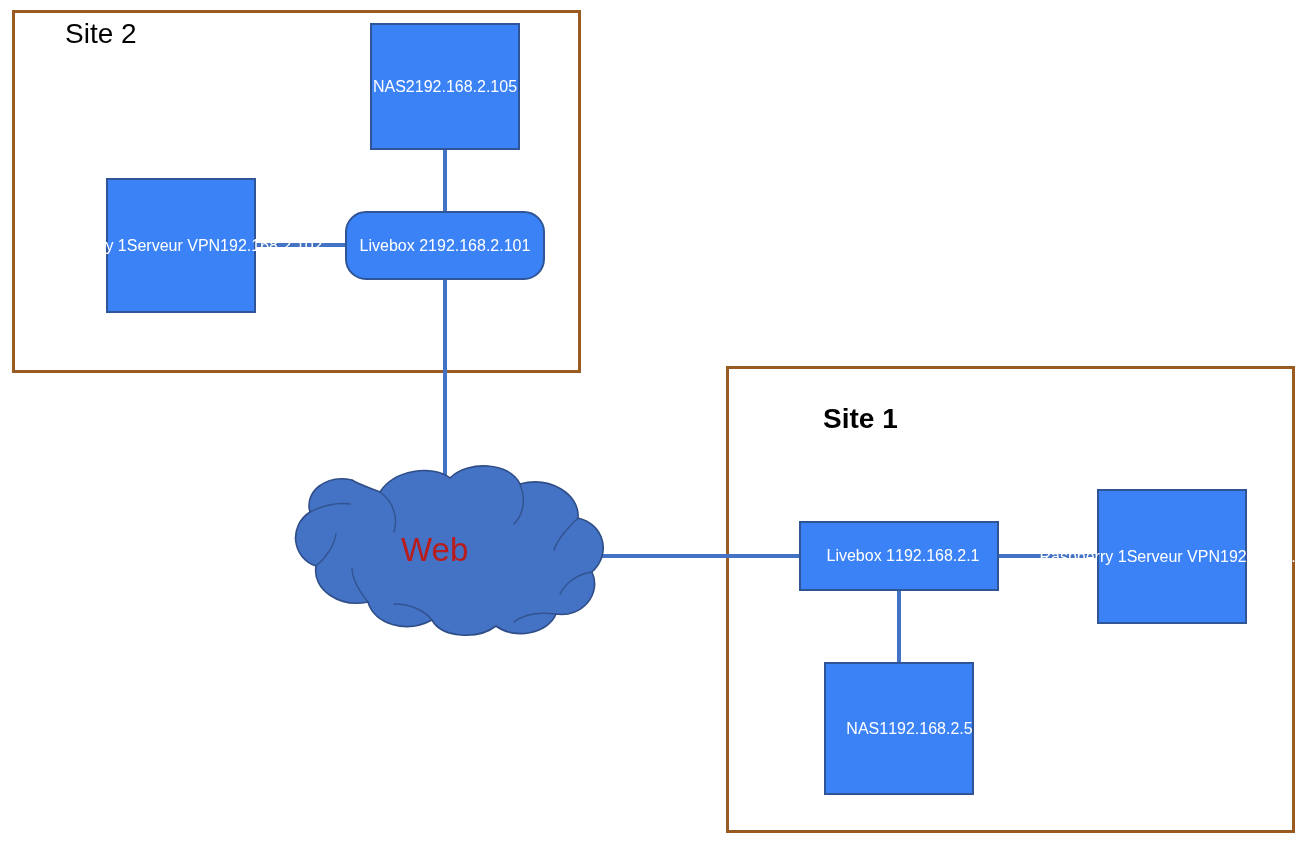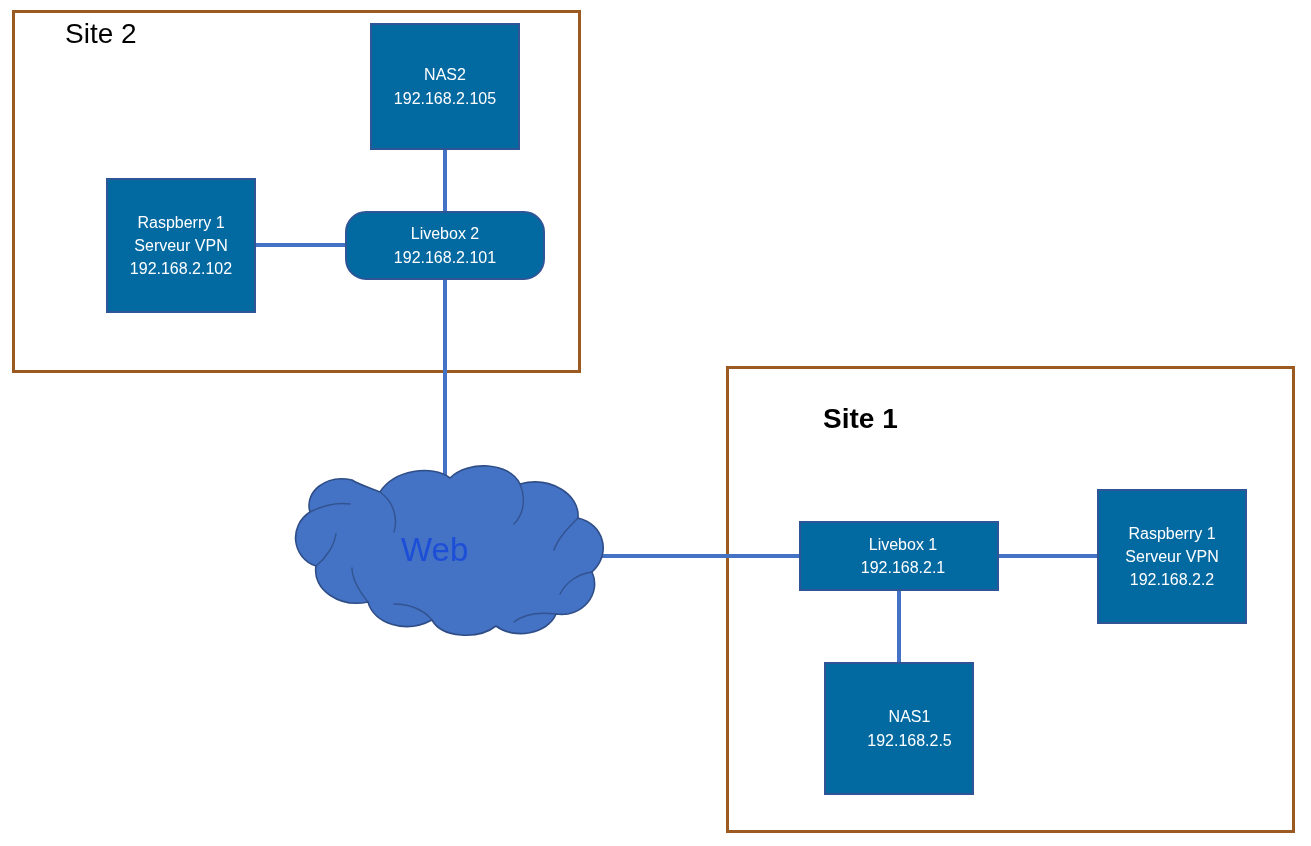--- a/index.html
+++ b/index.html
@@ -28,25 +28,25 @@
     position: absolute;
     color: #000000;
     font-size: 28px;
     line-height: 1;
     white-space: nowrap;
     font-family: "Liberation Sans", sans-serif;
   }
   .node {
     position: absolute;
     box-sizing: border-box;
-    background: #0369a1;
+    background: #3b82f6;
     border: 2px solid #2F5597;
     color: #ffffff;
     display: flex;
-    flex-direction: column;
+    flex-direction: row;
     align-items: center;
     justify-content: center;
     text-align: center;
     font-size: 16px;
     line-height: 1.45;
     font-family: "Liberation Sans", sans-serif;
   }
   .node .line {
     display: block;
     white-space: nowrap;
@@ -58,21 +58,21 @@
   .link.h { height: 4px; }
   .link.v { width: 4px; }
   #cloud-group {
     position: absolute;
   }
   #cloud-group svg {
     display: block;
   }
   .cloud-label {
     position: absolute;
-    color: #1d4ed8;
+    color: #b91c1c;
     font-size: 33px;
     line-height: 1;
     white-space: nowrap;
     font-family: "Liberation Sans", sans-serif;
   }
 </style>
 </head>
 <body>
 
 <div id="canvas">

